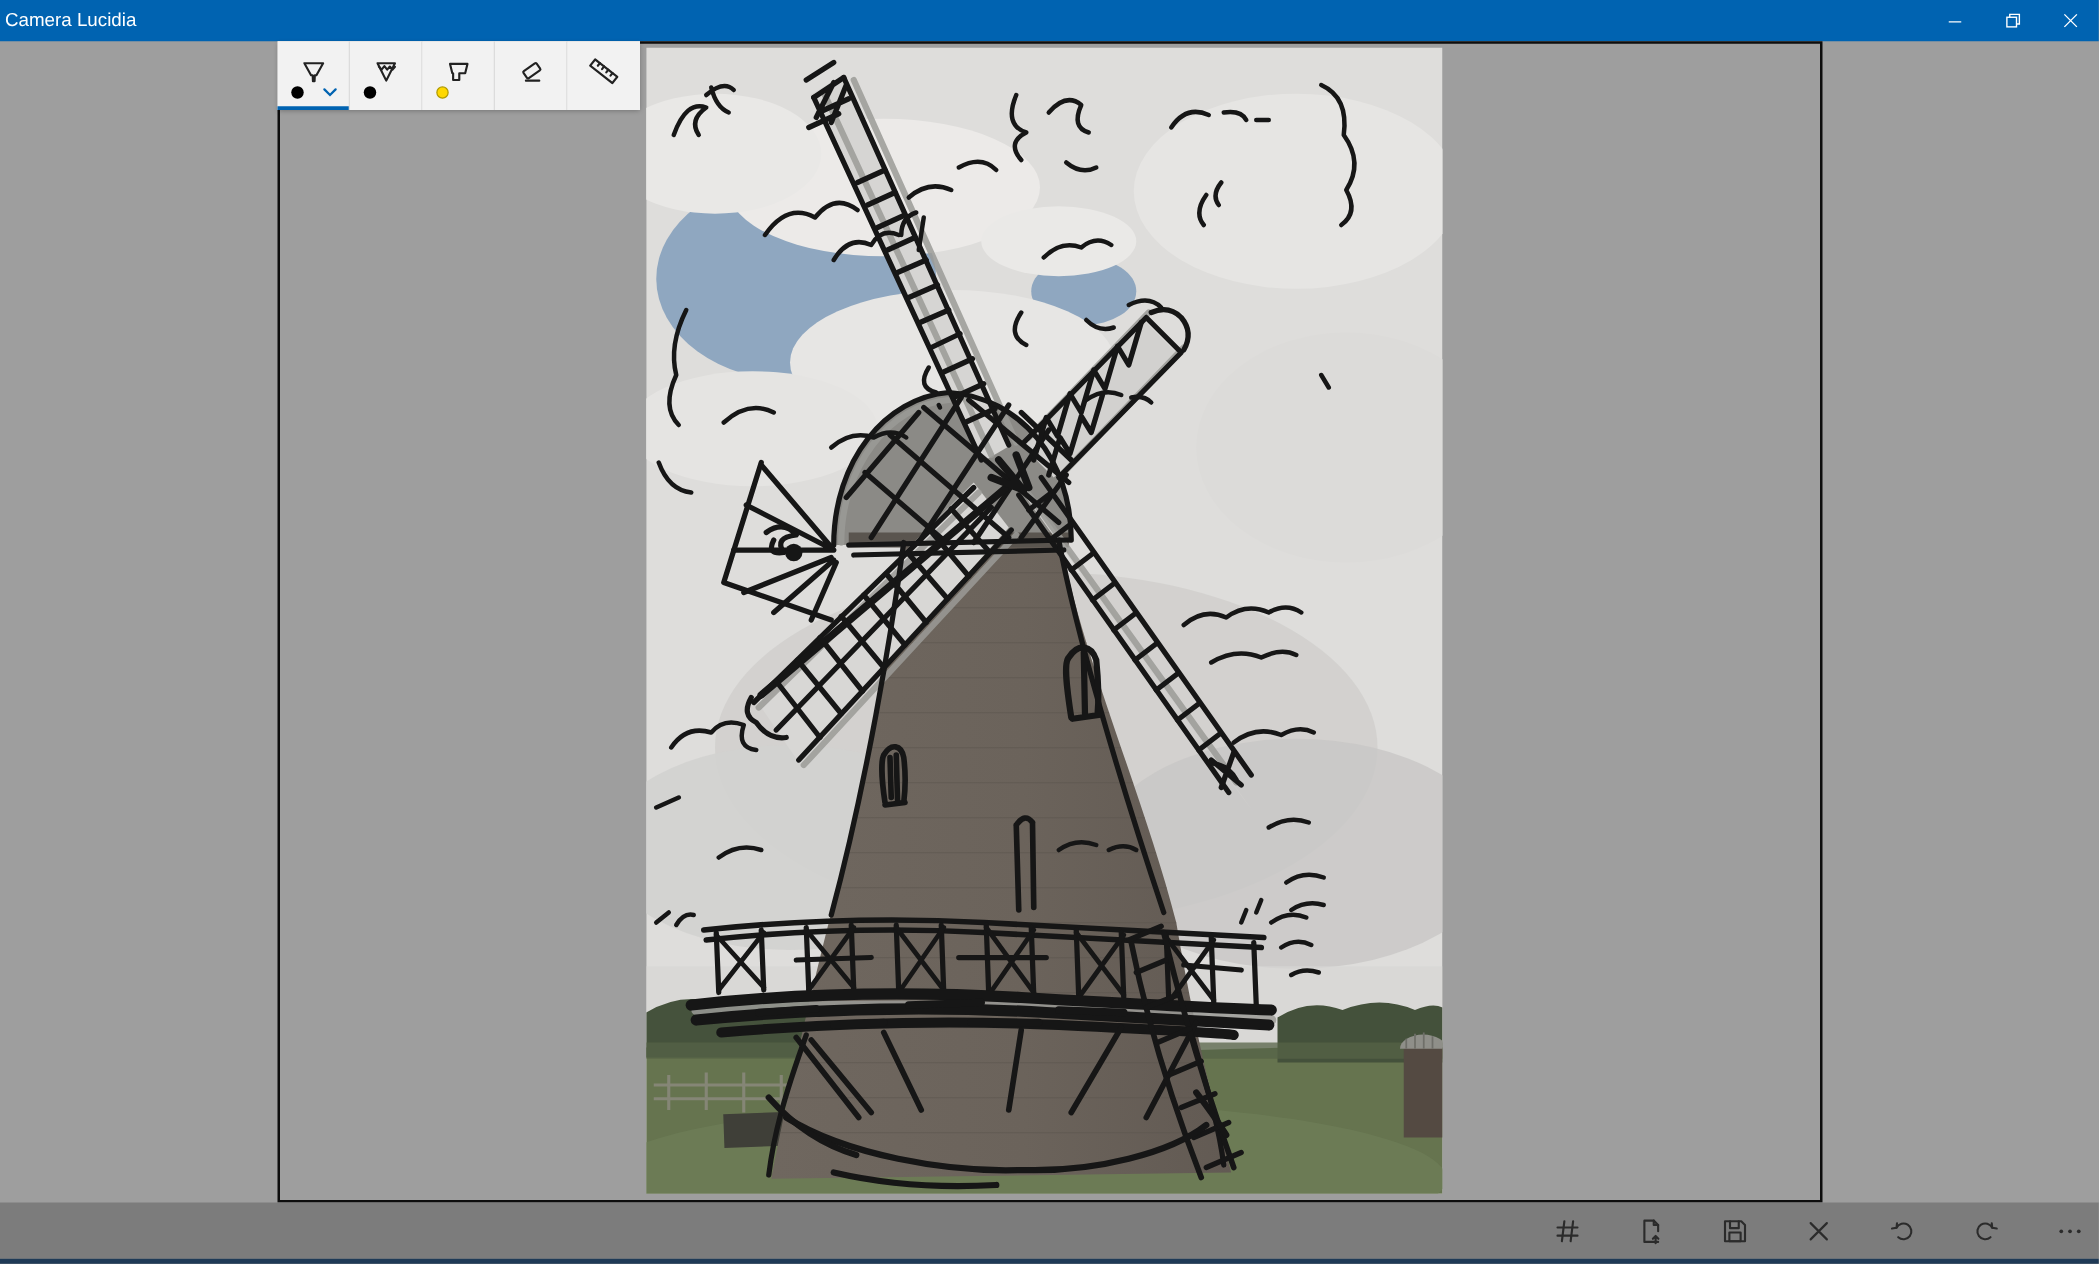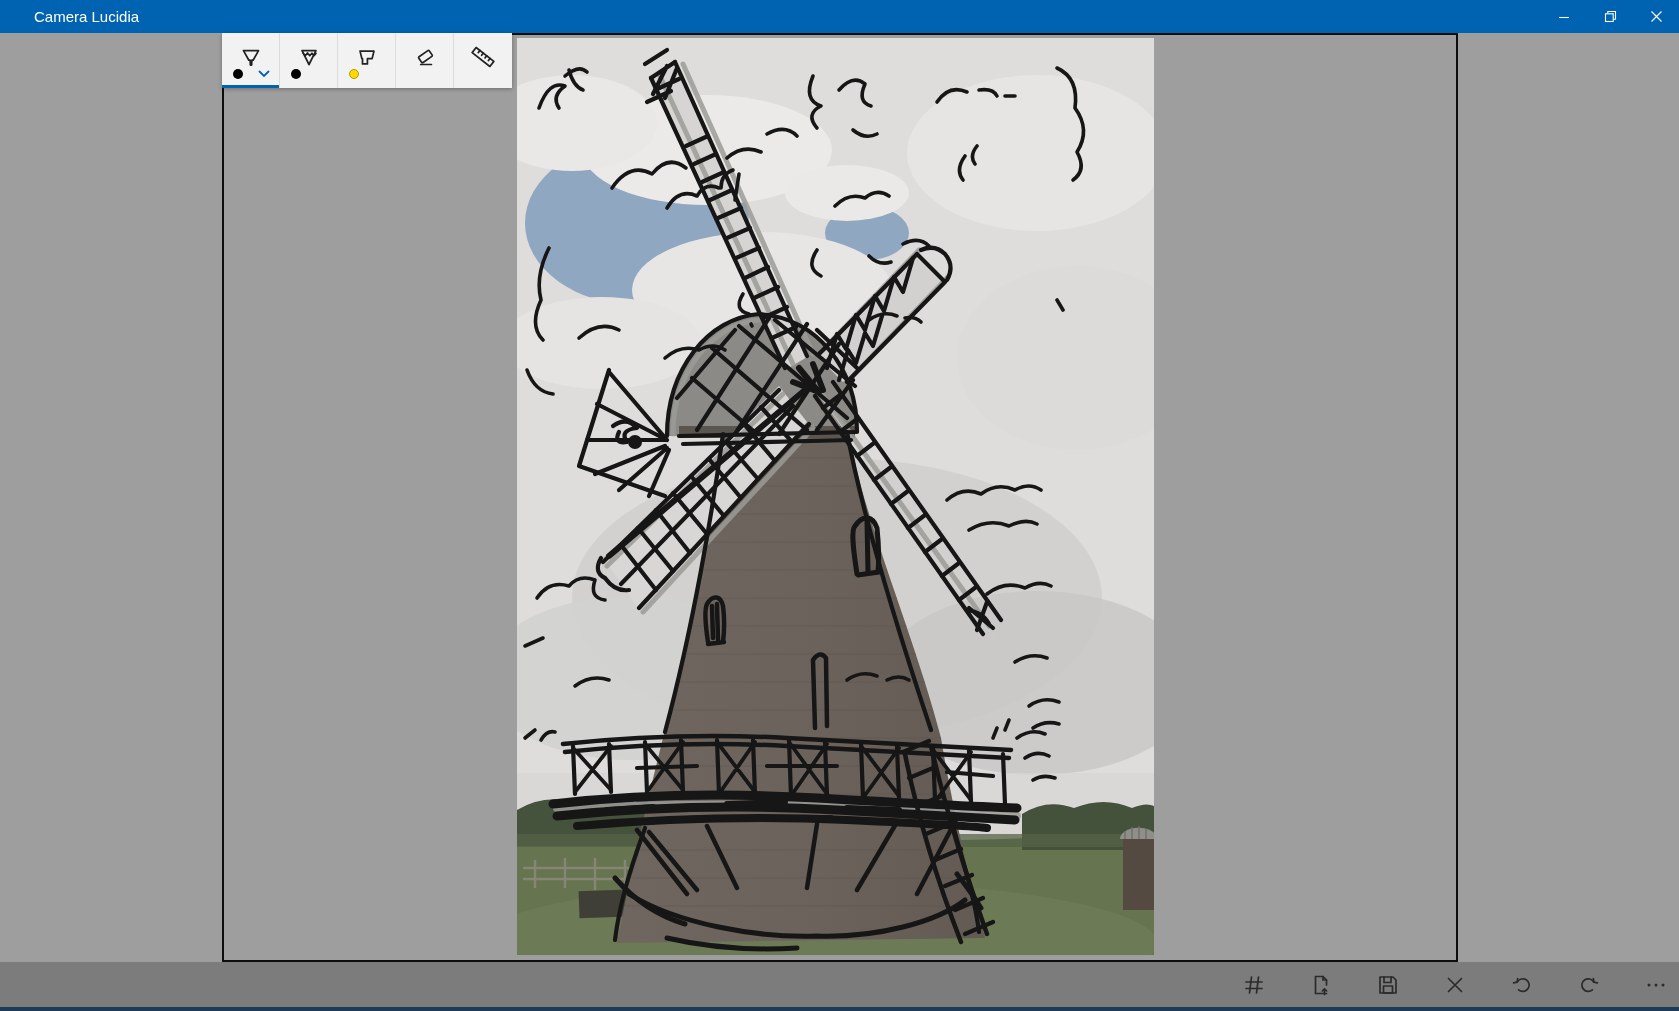--- a/index.html
+++ b/index.html
@@ -2,21 +2,21 @@
 <html style="--accent: #0063b1; --titlebar-bg: #0063b1; --titlebar-fg: #ffffff; --app-bg: #9e9e9e; --panel-bg: #f2f2f2; --panel-border: #dcdcdc; --bottombar-bg: #7c7c7c; --taskbar-edge: #1f3a56; --icon-ink: #2b2b2b; --canvas-border: #0d0d0d; --ink: #161616; --highlighter-dot: #ffd800;"><head>
 <meta charset="utf-8">
 <style>
   * { margin:0; padding:0; box-sizing:border-box; }
   html,body { width:1679px; height:1011px; overflow:hidden;
     font-family:"Liberation Sans", sans-serif; background:var(--app-bg,#9e9e9e); }
 
   
   .titlebar { position:absolute; left:0; top:0; width:1679px; height:33px;
     background:var(--titlebar-bg,#0063b1); display:flex; align-items:center; }
-  .titlebar .title { color:var(--titlebar-fg,#fff); font-size:15px; padding-left:34px; }
+  .titlebar .title { color:var(--titlebar-fg,#fff); font-size:15px; padding-left:4px; }
   .caption-buttons { position:absolute; right:0; top:0; height:33px; display:flex; }
   .caption-btn { width:46px; height:33px; display:flex; align-items:center; justify-content:center; }
   .caption-btn svg { stroke:#fff; stroke-width:1.1; fill:none; }
 
   
   .pen-toolbar { position:absolute; left:222px; top:33px; display:flex;
     background:var(--panel-bg,#f2f2f2); box-shadow:0 1px 4px rgba(0,0,0,.3); }
   .tool-cell { position:relative; width:58px; height:55px; background:var(--panel-bg,#f2f2f2);
     border-right:1px solid var(--panel-border,#dcdcdc); display:flex; align-items:flex-start; justify-content:center; }
   .tool-cell:last-child { border-right:none; }

